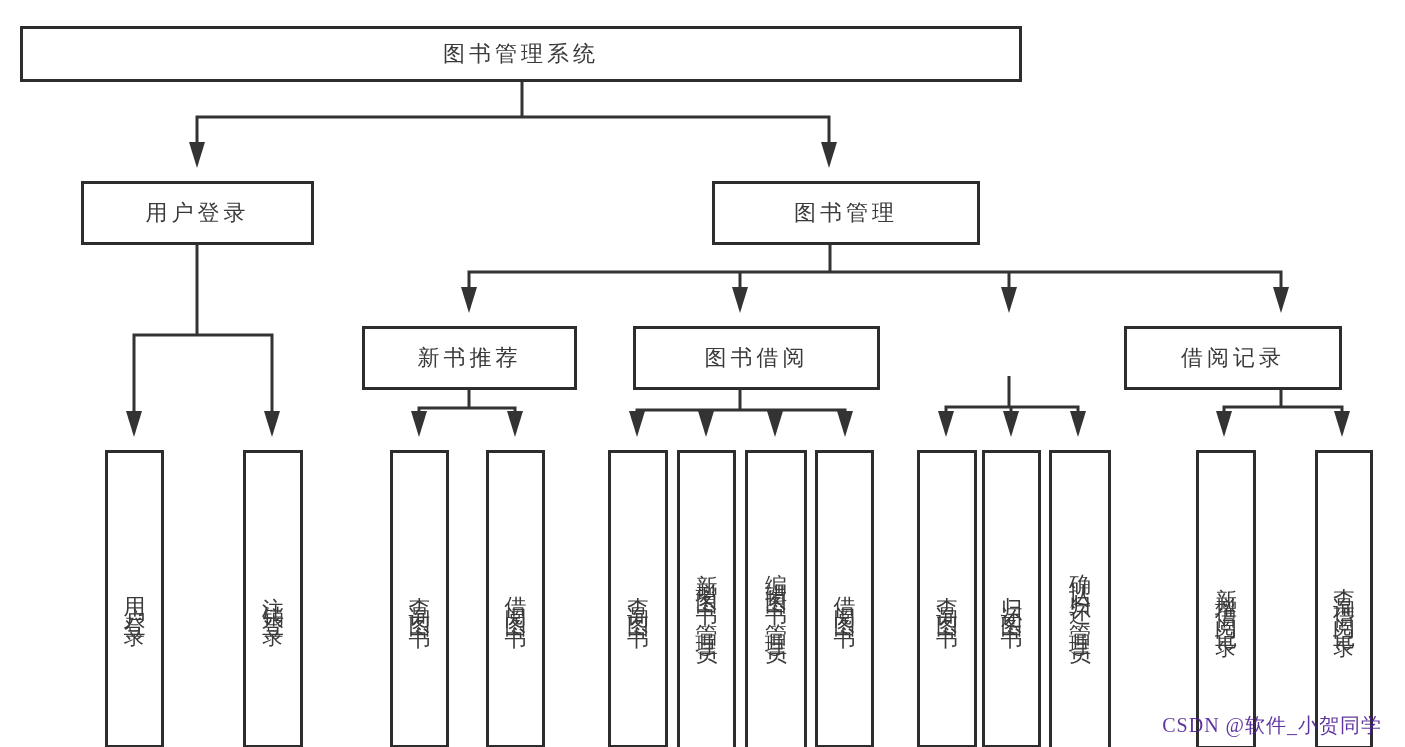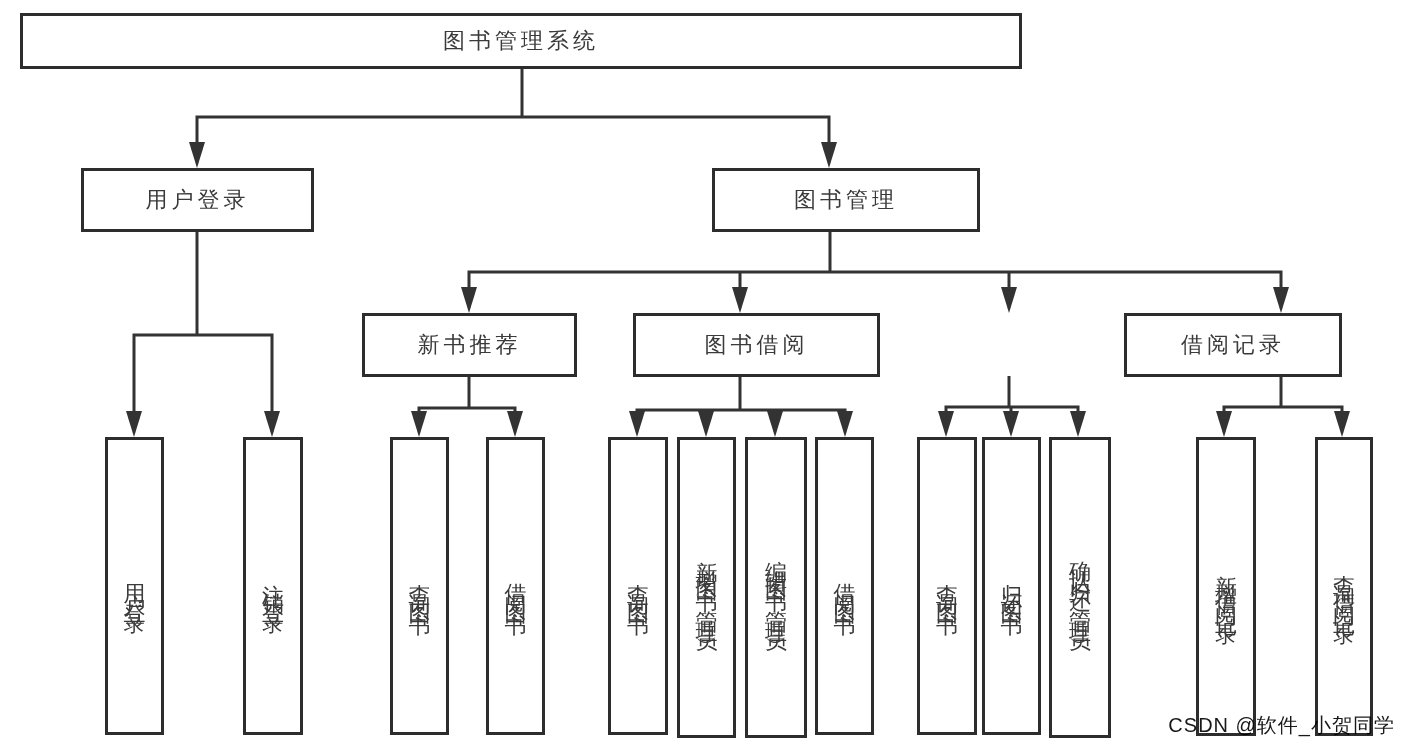--- a/index.html
+++ b/index.html
@@ -24,43 +24,45 @@
   .node {
     position: absolute;
     box-sizing: border-box;
     background: #ffffff;
     border: 3px solid #2d2d2d;
     display: flex;
     align-items: center;
     justify-content: center;
     color: #3a3a3a;
     z-index: 2;
+    margin-top: 13px;
   }
   .node.h span {
     font-size: 22px;
     letter-spacing: 4px;
     white-space: nowrap;
   }
   .node.v span {
     writing-mode: vertical-rl;
     text-orientation: mixed;
     font-size: 22px;
     letter-spacing: 10px;
     line-height: 1;
   }
   .watermark {
     position: absolute;
     top: 712px;
-    right: 10px;
+    right: 23px;
     font-size: 20px;
     letter-spacing: 1px;
-    color: #000000;
+    color: #4c1d95;
     opacity: 0.9;
     z-index: 5;
     white-space: nowrap;
+    font-family: Liberation Serif, serif;
   }
 </style>
 </head>
 <body>
 
 <div class="canvas">
 
   <svg class="connectors" width="1405" height="747" viewBox="0 0 1405 747" xmlns="http://www.w3.org/2000/svg">
     <g stroke="#333333" stroke-width="3" fill="none" stroke-linejoin="miter">
       <path d="M522 67 V117"></path>

